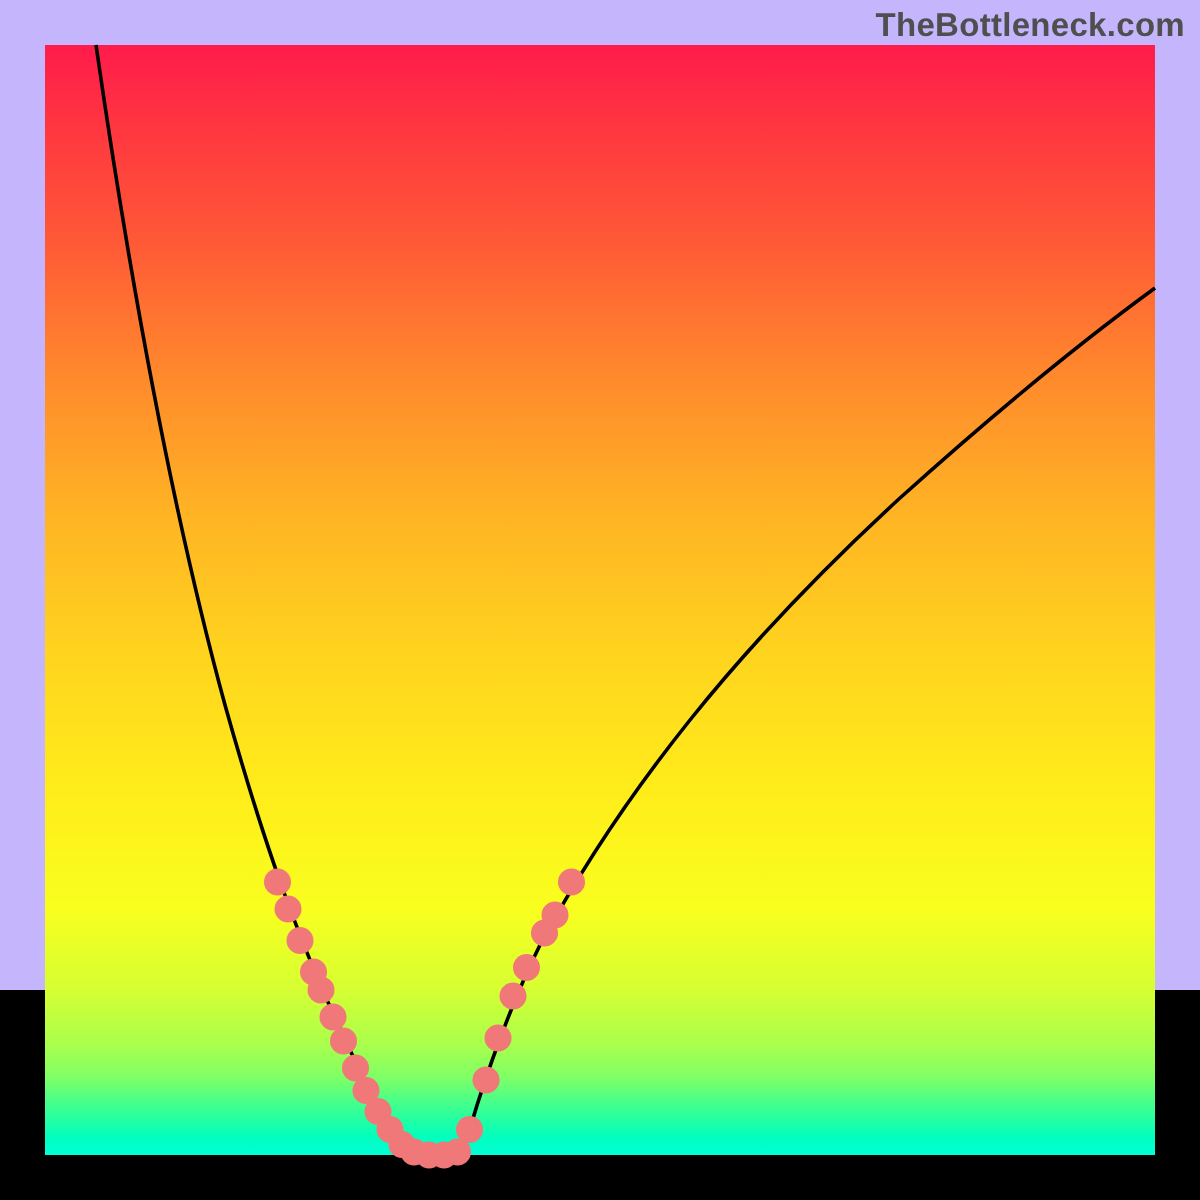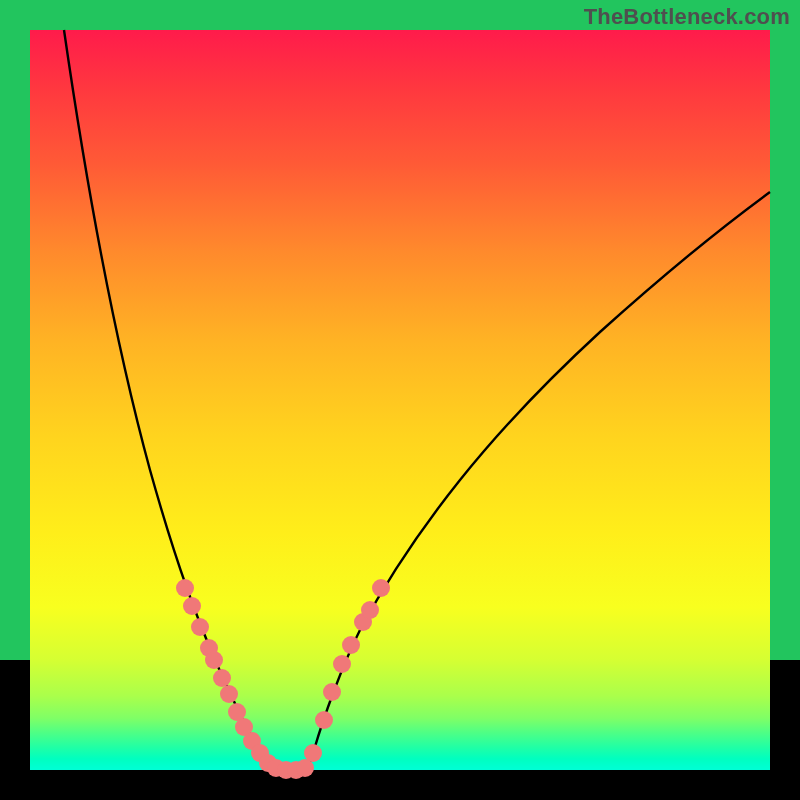--- a/index.html
+++ b/index.html
@@ -8,21 +8,21 @@
     width: 800px;
     height: 800px;
     overflow: hidden;
     background: #000;
     font-family: Arial, Helvetica, sans-serif;
   }
   .frame {
     position: relative;
     width: 800px;
     height: 660px;
-    background: #22c55e;
+    background: #c4b5fd;
   }
   .watermark {
     position: absolute;
     top: 4px;
     right: 10px;
     color: #4f4f4f;
     font-size: 22px;
     font-weight: bold;
     letter-spacing: 0.2px;
     z-index: 10;

